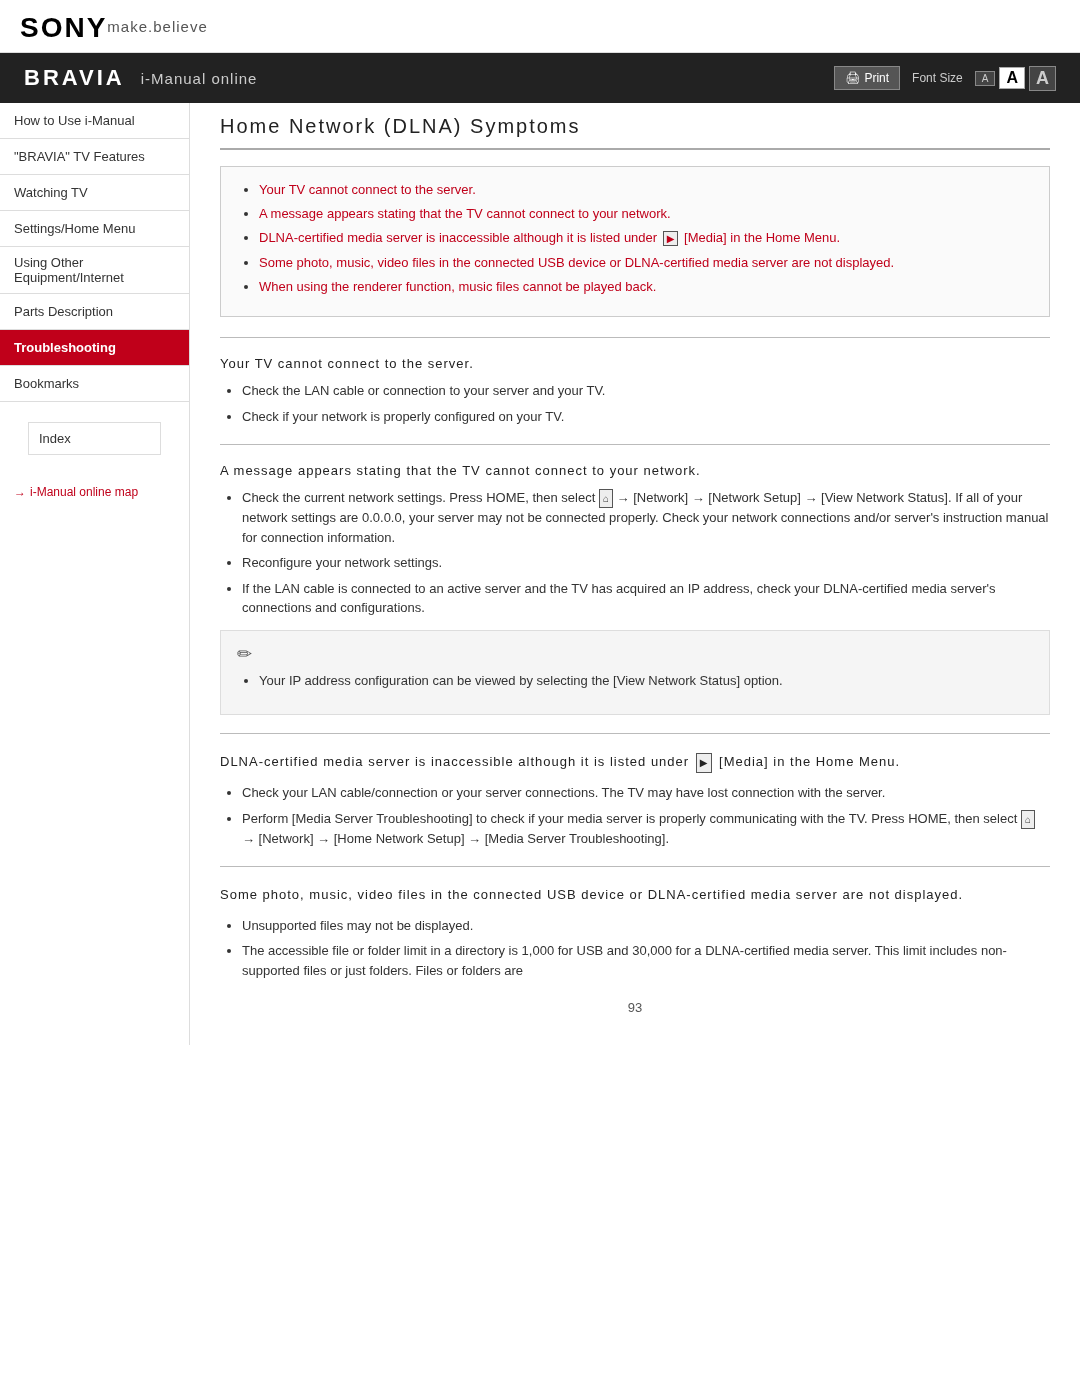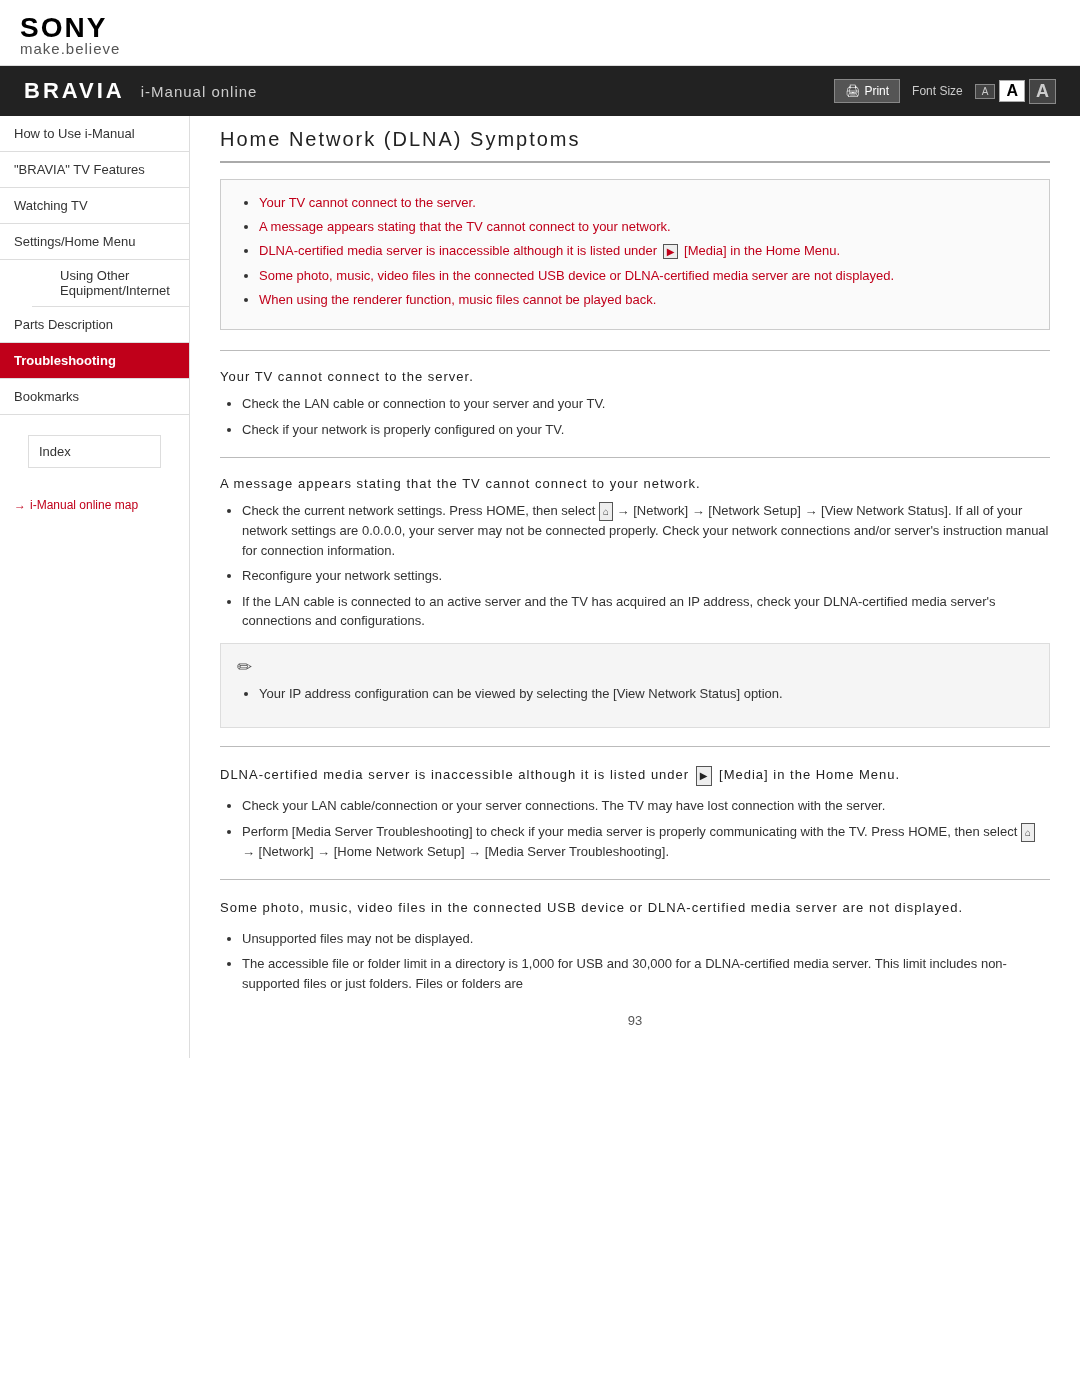--- a/index.html
+++ b/index.html
@@ -1,20 +1,20 @@
 <!DOCTYPE html>
 <html><head>
   <meta charset="utf-8">
   <style>
     * { box-sizing: border-box; margin: 0; padding: 0; }
     body { font-family: Arial, sans-serif; background: #fff; color: #333; font-size: 14px; }
 
     
     .top-header { padding: 12px 20px 8px 20px; border-bottom: 1px solid #ddd; }
-    .sony-logo { display: flex; flex-direction: column; align-items: flex-start; }
+    .sony-logo { display: flex; align-items: center; }
     .sony-text { font-size: 28px; font-weight: 900; letter-spacing: 2px; color: #000; font-family: Arial Black, sans-serif; }
     .sony-tagline { font-size: 15px; color: #555; letter-spacing: 1px; margin-top: -4px; }
 
     
     .banner { background: #222; padding: 12px 24px; display: flex; align-items: center; justify-content: space-between; }
     .banner-left { display: flex; align-items: center; gap: 16px; }
     .bravia-logo { font-size: 22px; font-weight: 700; color: #fff; letter-spacing: 3px; font-family: Arial Black, sans-serif; }
     .imanual-title { color: #ccc; font-size: 15px; letter-spacing: 1px; }
     .banner-right { display: flex; align-items: center; gap: 12px; }
     .print-btn { background: #555; color: #fff; border: 1px solid #888; padding: 4px 10px; font-size: 12px; cursor: pointer; display: flex; align-items: center; gap: 4px; }
@@ -25,21 +25,21 @@
     .font-btn.sm { font-size: 10px; }
     .font-btn.lg { font-size: 18px; font-weight: bold; }
 
     
     .main-layout { display: flex; padding: 0; min-height: 900px; }
 
     
     .sidebar { width: 190px; min-width: 190px; border-right: 1px solid #ddd; padding: 0; }
     .sidebar-item { border-bottom: 1px solid #ddd; padding: 10px 14px; cursor: pointer; font-size: 13px; color: #333; }
     .sidebar-item.active { background: #c0001a; color: #fff; font-weight: bold; }
-    .sidebar-item.two-line { padding: 8px 28px; margin-left: 32px; }
+    .sidebar-item.two-line { padding: 8px 14px; }
     .sidebar-index { border: 1px solid #ddd; margin: 10px 14px; padding: 8px 10px; font-size: 13px; cursor: pointer; }
     .sidebar-link { color: #c0001a; font-size: 12px; padding: 10px 14px; display: flex; align-items: center; gap: 4px; cursor: pointer; text-decoration: none; }
     .arrow-icon { color: #c0001a; font-size: 12px; }
 
     
     .content { flex: 1; padding: 12px 30px 30px 30px; }
 
     
     .breadcrumb { font-size: 12px; color: #c0001a; margin-bottom: 14px; text-align: right; }
     .breadcrumb span { color: #c0001a; cursor: pointer; }

